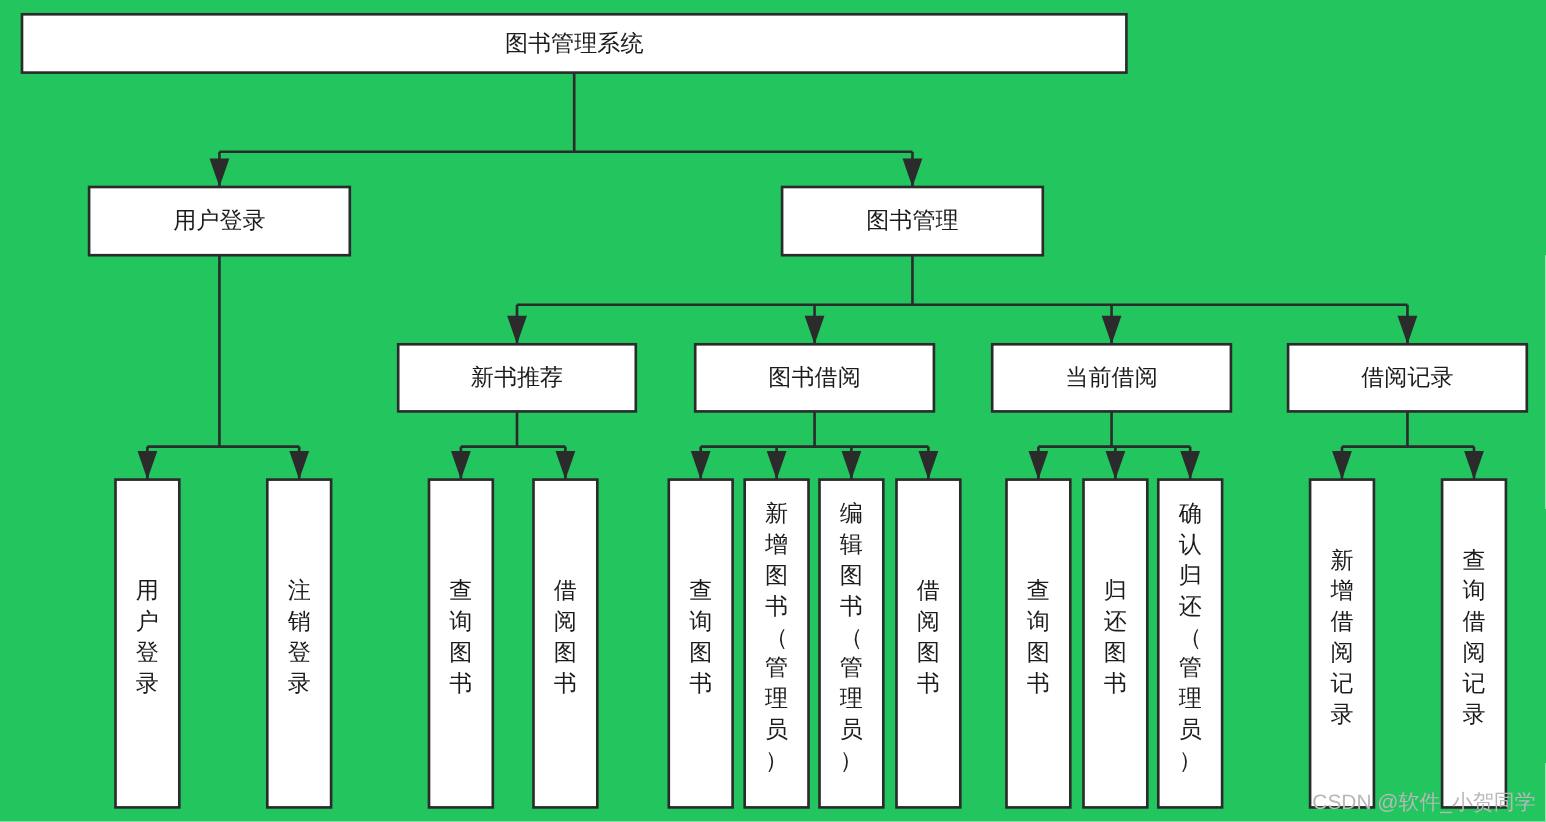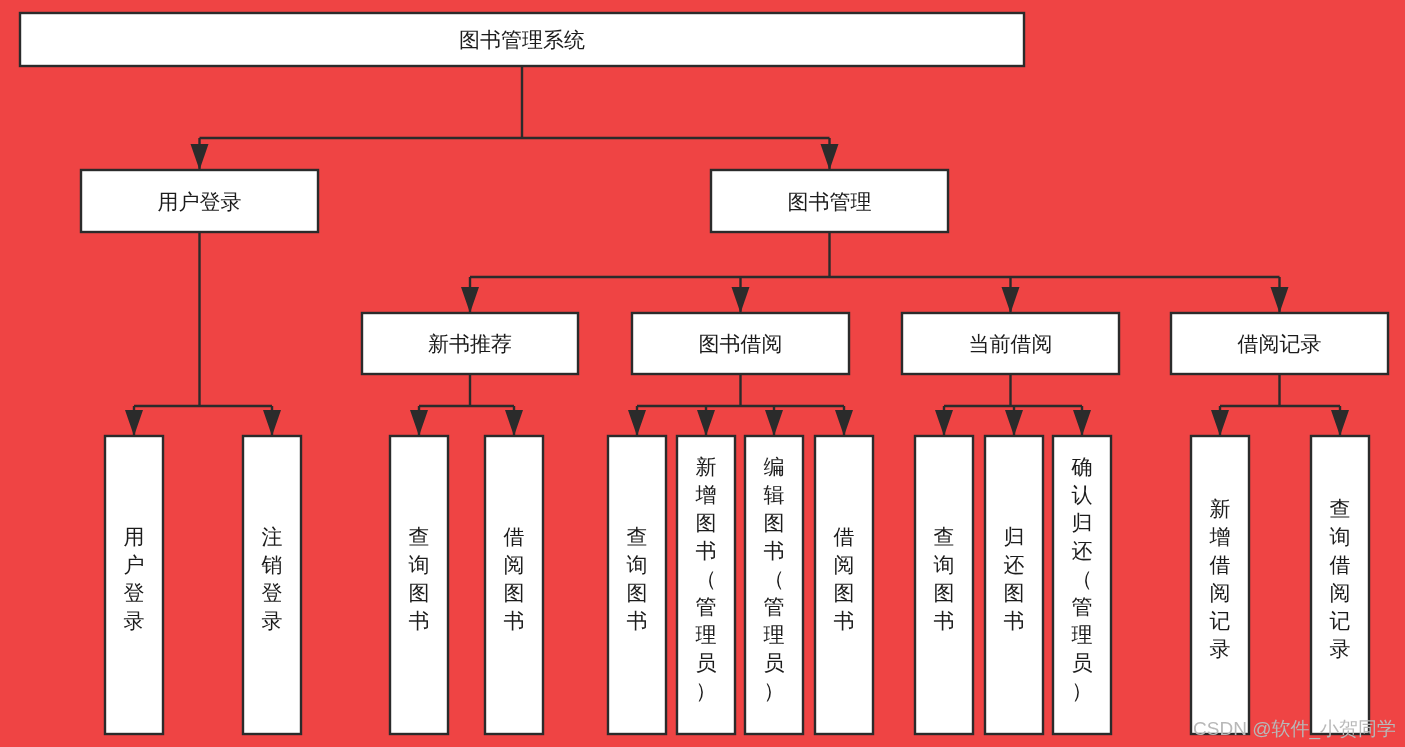--- a/index.html
+++ b/index.html
@@ -10,21 +10,21 @@
   body {
     width: 1405px;
     height: 747px;
     font-family: "Liberation Sans", "DejaVu Sans", sans-serif;
     overflow: hidden;
   }
   #diagram-root {
     position: relative;
     width: 1405px;
     height: 747px;
-    background: #ef4444;
+    background: #22c55e;
   }
   svg#flow-svg {
     position: absolute;
     top: 0;
     left: 0;
     width: 1405px;
     height: 747px;
     display: block;
   }
   .node-box {

